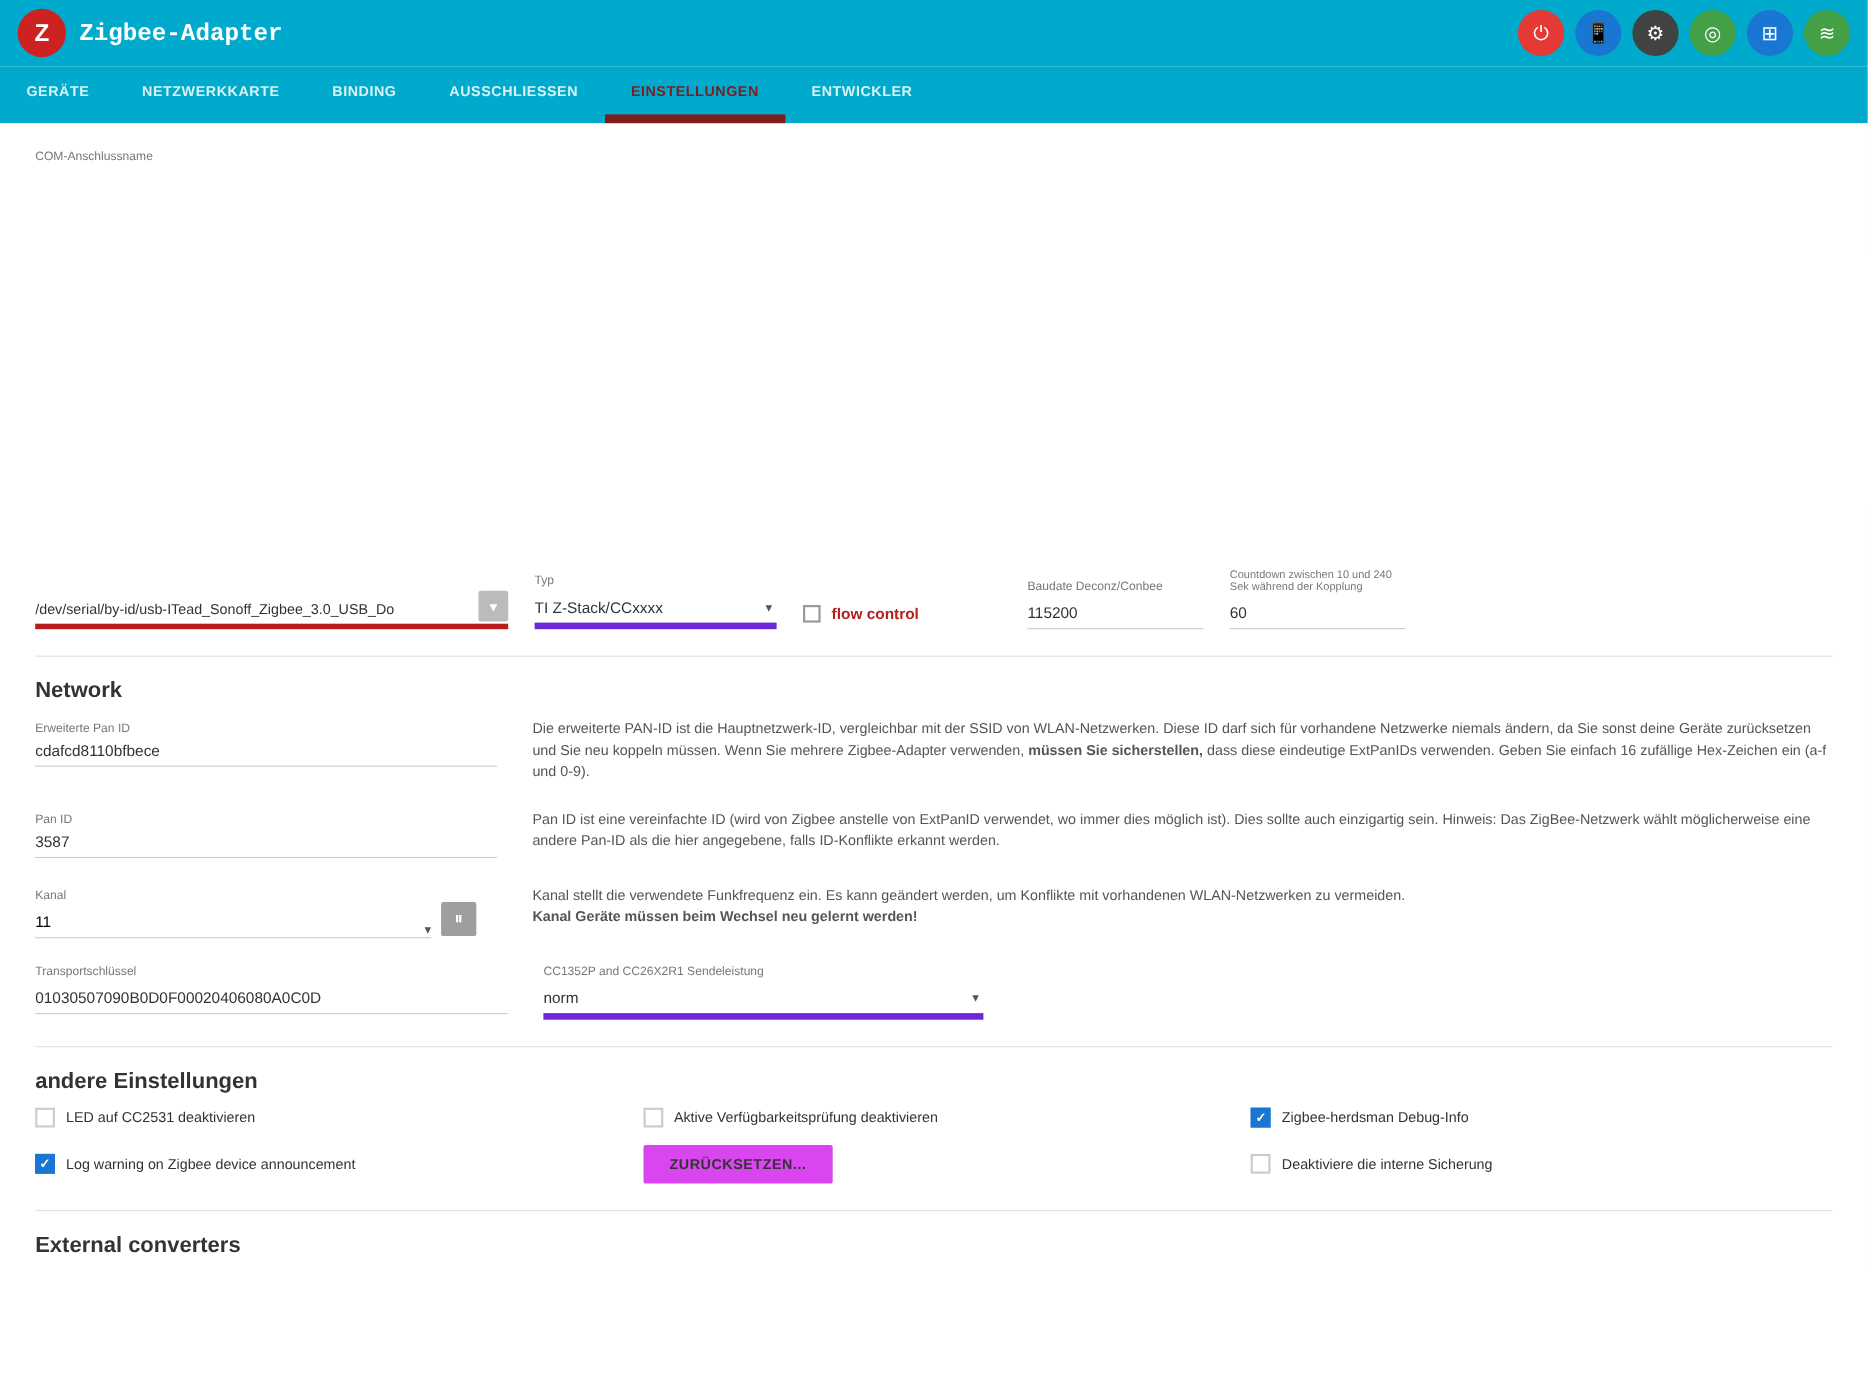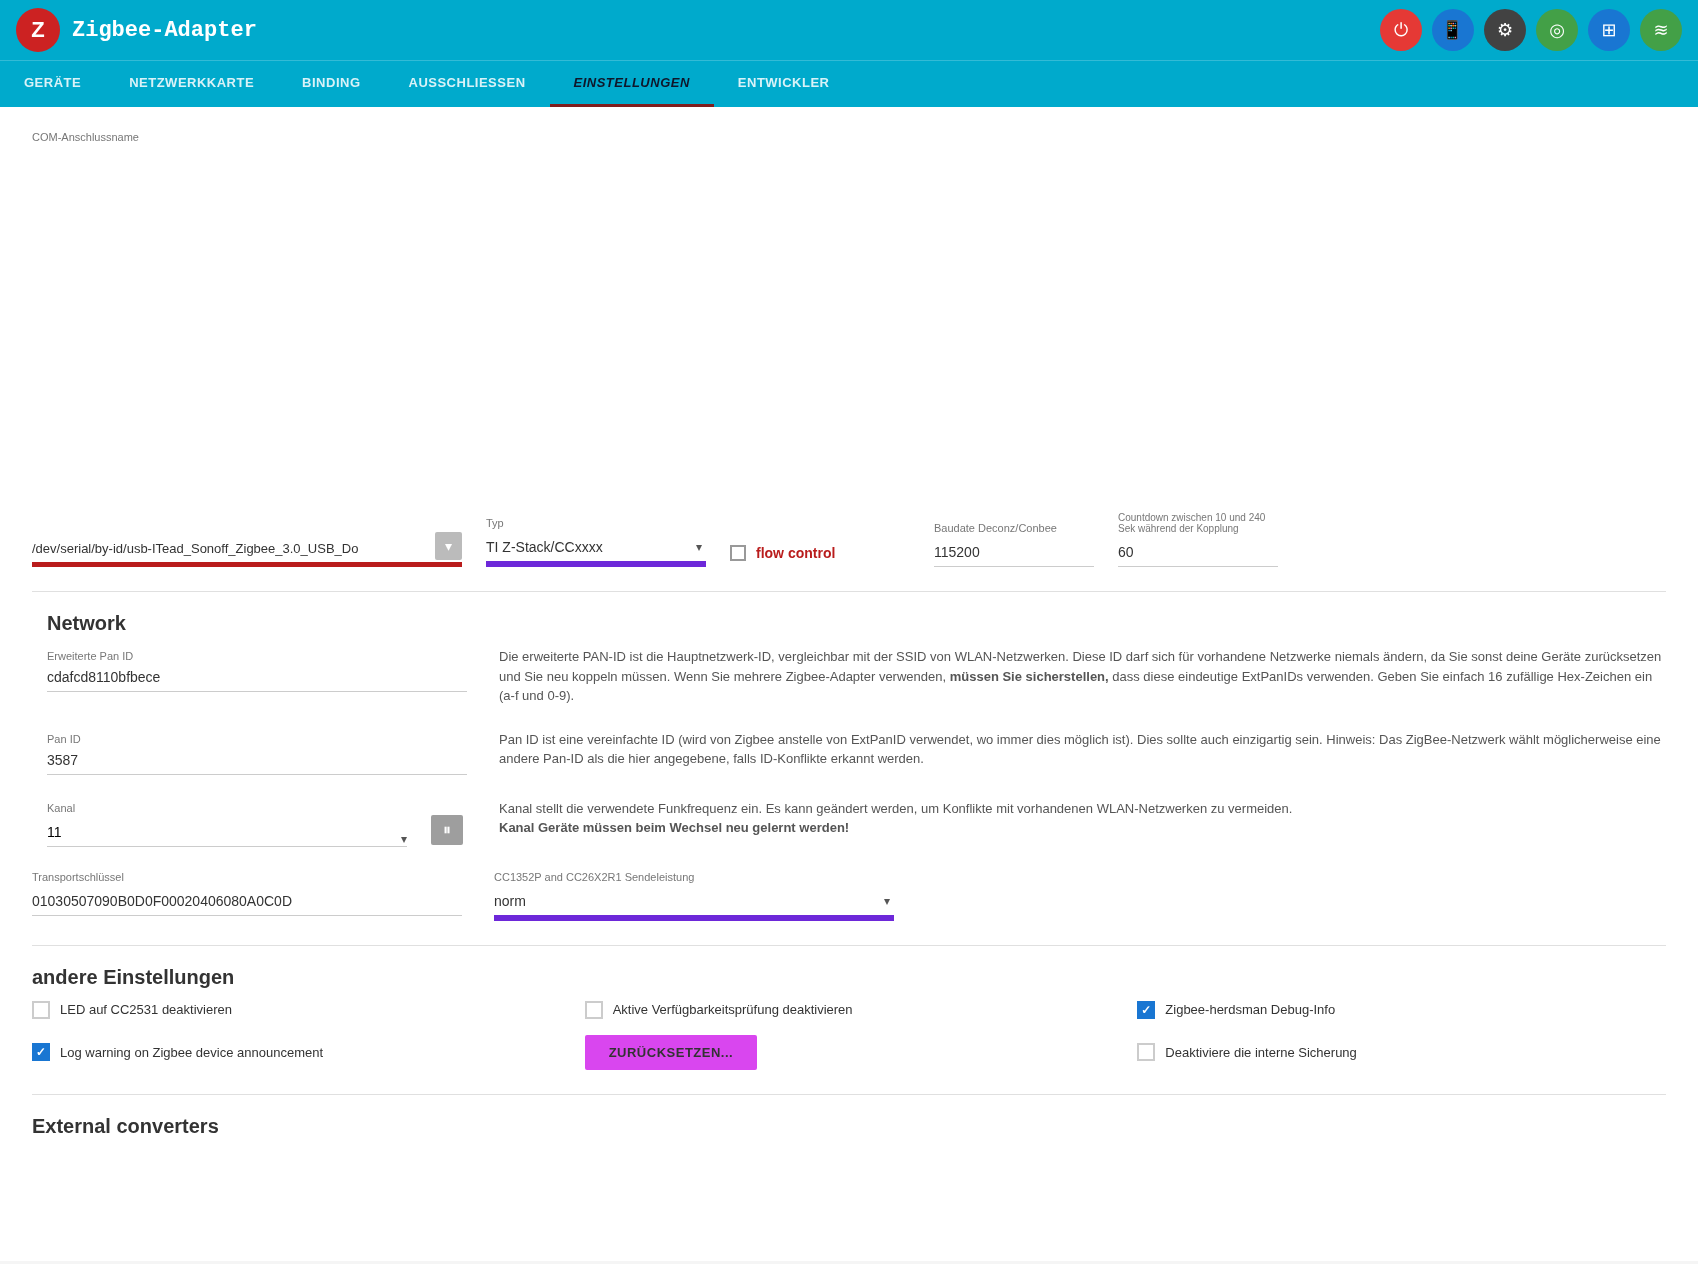--- a/index.html
+++ b/index.html
@@ -49,23 +49,22 @@
       padding: 14px 24px;
       color: rgba(255,255,255,0.85);
       font-size: 13px;
       font-weight: 600;
       cursor: pointer;
       text-transform: uppercase;
       letter-spacing: 0.5px;
       border-bottom: 3px solid transparent;
     }
     .nav-item.active {
-      color: #0f172a;
-      border-bottom: 3px solid #7f1d1d;
-      font-style: italic;
+      color: #7f1d1d;
+      border-bottom: 8px solid #7f1d1d;
     }
 
     
     .content {
       background: white;
       margin: 0;
       padding: 24px 32px;
       min-height: calc(1264px - 110px);
     }
 
@@ -184,41 +183,41 @@
 
     
     .section-title {
       font-size: 20px;
       font-weight: bold;
       color: #333;
       margin-bottom: 12px;
     }
 
     
-    .network-section { margin-bottom: 24px; margin-left: 15px; }
+    .network-section { margin-bottom: 24px; }
     .info-text {
       font-size: 13px;
       color: #555;
       line-height: 1.5;
     }
     .info-text strong { font-weight: bold; }
 
     .two-col {
       display: flex;
       gap: 32px;
       align-items: flex-start;
     }
     .two-col-left { flex: 0 0 420px; }
     .two-col-right { flex: 1; }
 
     
     .kanal-row {
       display: flex;
       align-items: flex-end;
-      gap: 24px;
+      gap: 9px;
     }
     .kanal-select-wrap {
       flex: 0 0 360px;
       display: flex;
       align-items: flex-end;
       border-bottom: 1px solid #ccc;
     }
     .kanal-select {
       flex: 1;
       border: none;

